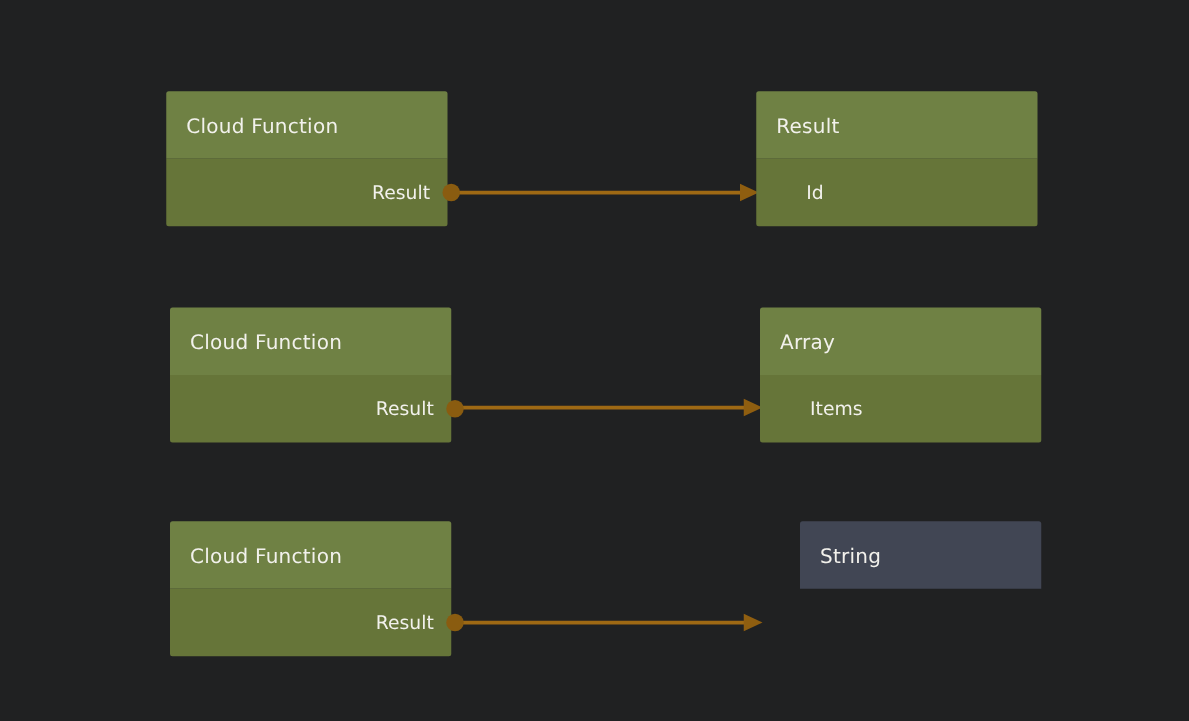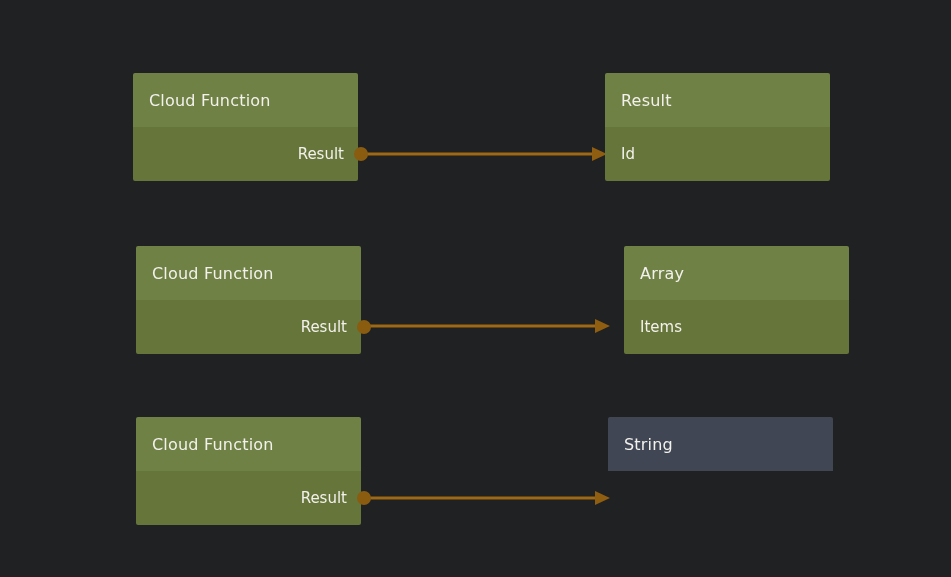--- a/index.html
+++ b/index.html
@@ -36,50 +36,50 @@
     font-size: 16px;
     letter-spacing: 0.2px;
   }
   .node-body {
     height: 54px;
     position: relative;
     border-radius: 0 0 2px 2px;
   }
   .node.green .node-header { background: #6f8144; }
   .node.green .node-body   { background: #667539; }
-  .node.slate .node-header { background: #414654; }
+  .node.slate .node-header { background: #414654; margin-left: 32px; }
   .node.slate .node-body   { background: #3a404d; }
 
   .port-row {
     position: absolute;
     left: 0; right: 0; top: 0; height: 54px;
     display: flex;
     align-items: center;
     padding: 0 14px 0 16px;
     box-sizing: border-box;
     color: #f2f1ec;
     font-size: 15px;
   }
   .port-row.output { justify-content: flex-end; padding-left: 36px; }
-  .port-row.input  { justify-content: flex-start; }
+  .port-row.input  { justify-content: flex-start; margin-left: 24px; }
   .port-dot {
     position: absolute;
     right: -10px;
     top: 50%;
     margin-top: -7px;
     width: 14px; height: 14px;
     border-radius: 50%;
     background: #8a5c10;
   }
 
   
   #node-cf-1 { left: 133px; top: 73px;  }
   #node-obj  { left: 605px; top: 73px;  }
   #node-cf-2 { left: 136px; top: 246px; }
-  #node-arr  { left: 624px; top: 246px; }
+  #node-arr  { left: 608px; top: 246px; }
   #node-cf-3 { left: 136px; top: 417px; }
   #node-str  { left: 608px; top: 417px; }
 </style>
 </head>
 <body>
 
 <div class="canvas">
 
   <svg class="wires" width="951" height="577" viewBox="0 0 951 577">
     <g>

